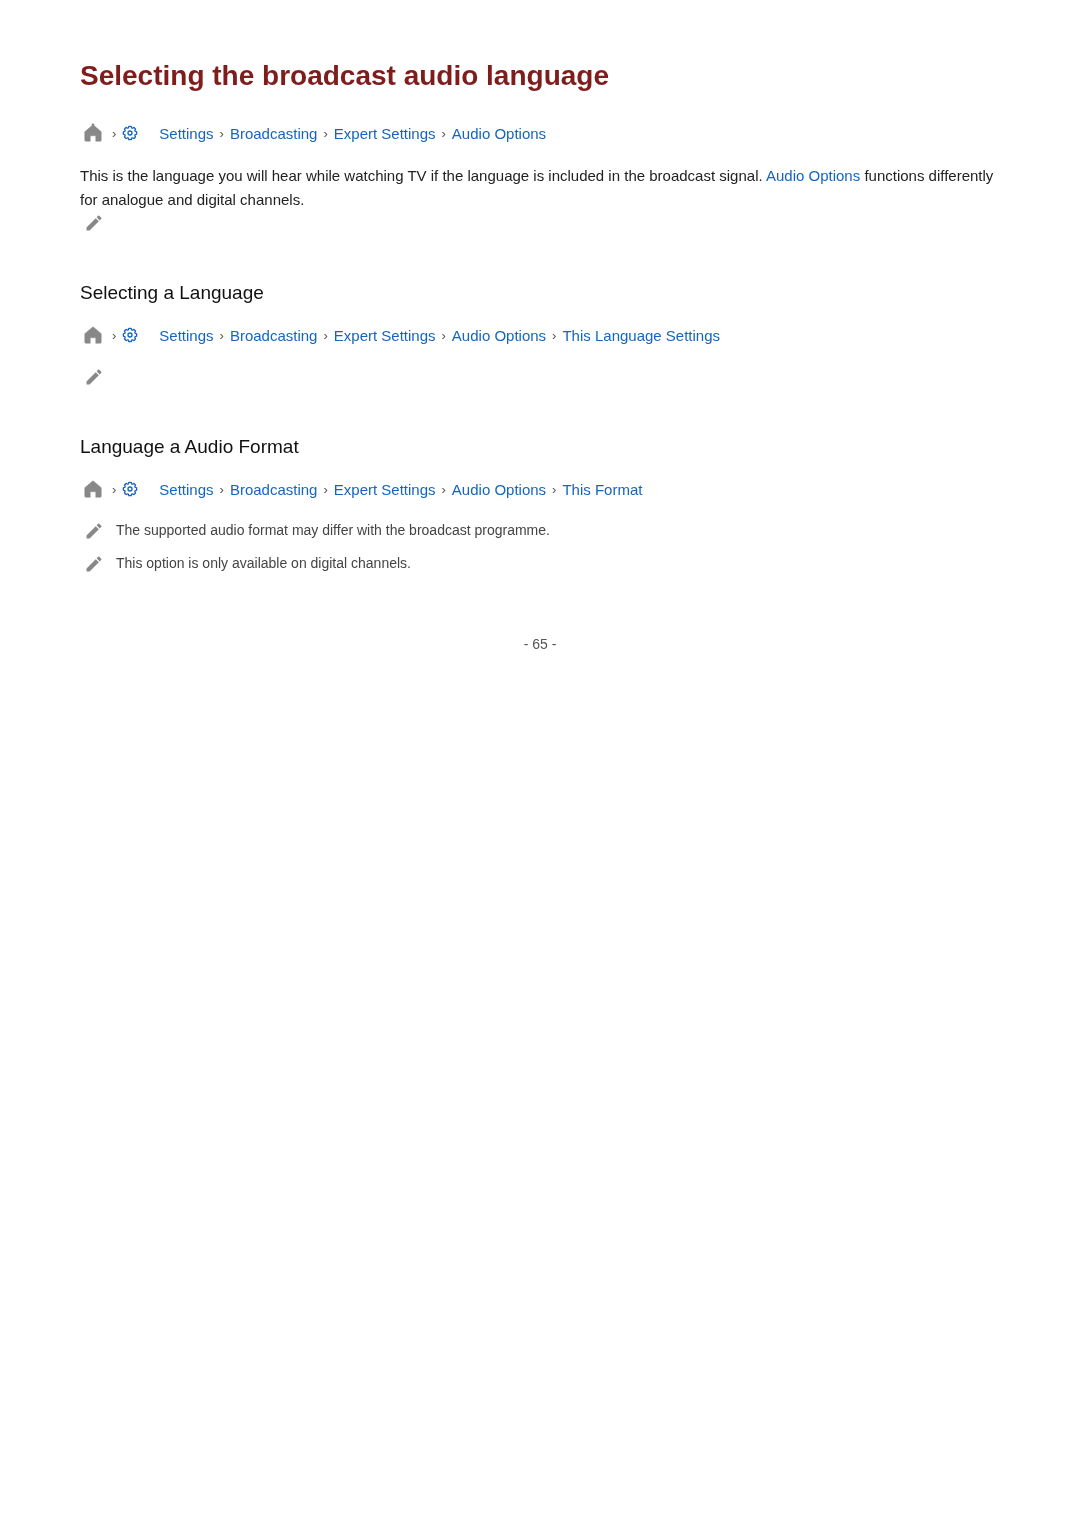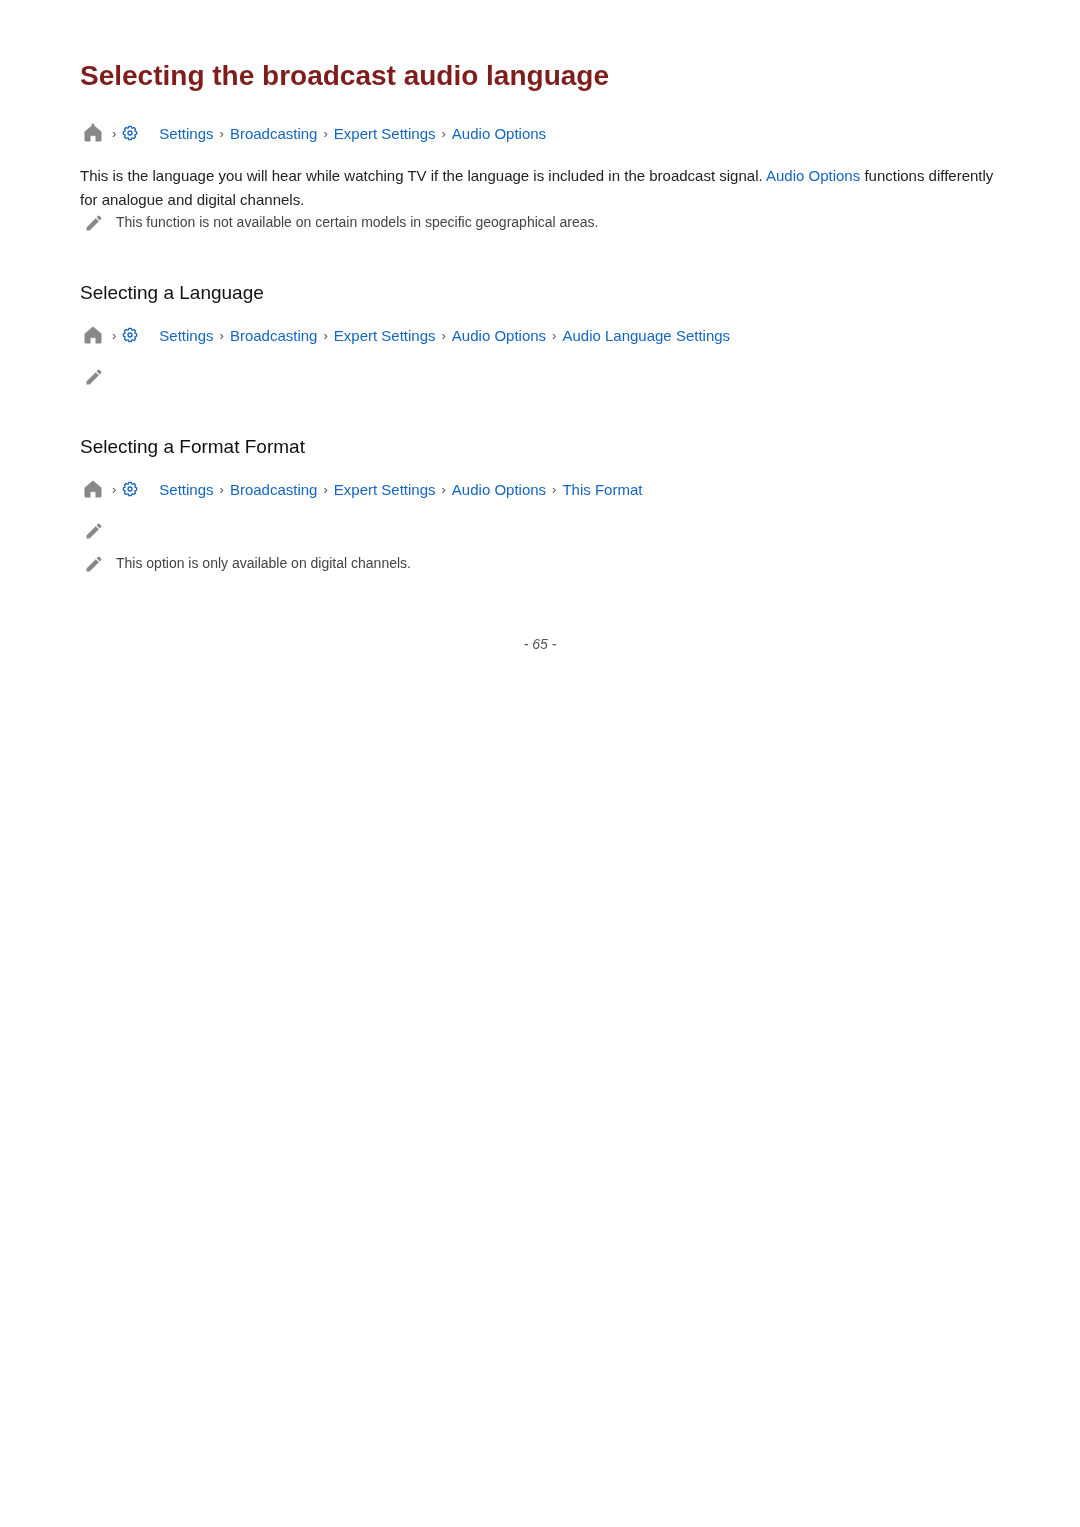--- a/index.html
+++ b/index.html
@@ -104,21 +104,20 @@
       color: #111;
       margin-top: 36px;
       margin-bottom: 18px;
     }
 
     .page-footer {
       text-align: center;
       color: #555;
       font-size: 14px;
       margin-top: 60px;
-      font-style: italic;
     }
 
     .divider {
       height: 1px;
       background: transparent;
       margin: 8px 0;
     }
 
     .breadcrumb-row.wrap {
       flex-wrap: wrap;
@@ -160,21 +159,20 @@
 <p class="body-text">
   This is the language you will hear while watching TV if the language is included in the broadcast signal. <a href="#">Audio Options</a> functions differently for analogue and digital channels.
 </p>
 
 <div class="note-row">
   <span class="pencil-icon">
     <svg viewBox="0 0 24 24" fill="none" xmlns="http://www.w3.org/2000/svg" width="20" height="20">
       <path d="M3 17.25V21h3.75L17.81 9.94l-3.75-3.75L3 17.25zM20.71 7.04a1 1 0 000-1.41l-2.34-2.34a1 1 0 00-1.41 0l-1.83 1.83 3.75 3.75 1.83-1.83z" fill="#888"></path>
     </svg>
   </span>
-  <span class="note-text">This function is not available on certain models in specific geographical areas.</span>
 </div>
 
 <div class="divider"></div>
 
 <div class="section-title">Selecting a Language</div>
 
 <div class="breadcrumb-row wrap">
   <span class="home-icon">
     <svg viewBox="0 0 24 24" fill="none" xmlns="http://www.w3.org/2000/svg" width="22" height="22">
       <path d="M3 10.5L12 3L21 10.5V20C21 20.55 20.55 21 20 21H15V15H9V21H4C3.45 21 3 20.55 3 20V10.5Z" fill="#888" stroke="#888" stroke-width="0.5"></path>
@@ -190,34 +188,34 @@
     </span>
     <span>Settings</span>
   </a>
   <span class="chevron">›</span>
   <a class="breadcrumb-link" href="#">Broadcasting</a>
   <span class="chevron">›</span>
   <a class="breadcrumb-link" href="#">Expert Settings</a>
   <span class="chevron">›</span>
   <a class="breadcrumb-link" href="#">Audio Options</a>
   <span class="chevron">›</span>
-  <a class="breadcrumb-link" href="#" style="color: rgb(21, 101, 192); white-space: pre-wrap;">Audio Language Settings</a>
+  <a class="breadcrumb-link" href="#" style="color: rgb(21, 101, 192); white-space: pre-wrap;">This Language Settings</a>
 </div>
 
 <div class="note-row">
   <span class="pencil-icon">
     <svg viewBox="0 0 24 24" fill="none" xmlns="http://www.w3.org/2000/svg" width="20" height="20">
       <path d="M3 17.25V21h3.75L17.81 9.94l-3.75-3.75L3 17.25zM20.71 7.04a1 1 0 000-1.41l-2.34-2.34a1 1 0 00-1.41 0l-1.83 1.83 3.75 3.75 1.83-1.83z" fill="#888"></path>
     </svg>
   </span>
 </div>
 
 <div class="divider"></div>
 
-<div class="section-title">Selecting a Format Format</div>
+<div class="section-title">Language a Audio Format</div>
 
 <div class="breadcrumb-row wrap">
   <span class="home-icon">
     <svg viewBox="0 0 24 24" fill="none" xmlns="http://www.w3.org/2000/svg" width="22" height="22">
       <path d="M3 10.5L12 3L21 10.5V20C21 20.55 20.55 21 20 21H15V15H9V21H4C3.45 21 3 20.55 3 20V10.5Z" fill="#888" stroke="#888" stroke-width="0.5"></path>
     </svg>
   </span>
   <span class="chevron">›</span>
   <a class="breadcrumb-link settings" href="#">
     <span class="settings-icon-wrap">
@@ -237,20 +235,21 @@
   <span class="chevron">›</span>
   <a class="breadcrumb-link" href="#">This Format</a>
 </div>
 
 <div class="note-row">
   <span class="pencil-icon">
     <svg viewBox="0 0 24 24" fill="none" xmlns="http://www.w3.org/2000/svg" width="20" height="20">
       <path d="M3 17.25V21h3.75L17.81 9.94l-3.75-3.75L3 17.25zM20.71 7.04a1 1 0 000-1.41l-2.34-2.34a1 1 0 00-1.41 0l-1.83 1.83 3.75 3.75 1.83-1.83z" fill="#888"></path>
     </svg>
   </span>
+  <span class="note-text">The supported audio format may differ with the broadcast programme.</span>
 </div>
 
 <div class="note-row">
   <span class="pencil-icon">
     <svg viewBox="0 0 24 24" fill="none" xmlns="http://www.w3.org/2000/svg" width="20" height="20">
       <path d="M3 17.25V21h3.75L17.81 9.94l-3.75-3.75L3 17.25zM20.71 7.04a1 1 0 000-1.41l-2.34-2.34a1 1 0 00-1.41 0l-1.83 1.83 3.75 3.75 1.83-1.83z" fill="#888"></path>
     </svg>
   </span>
   <span class="note-text">This option is only available on digital channels.</span>
 </div>

